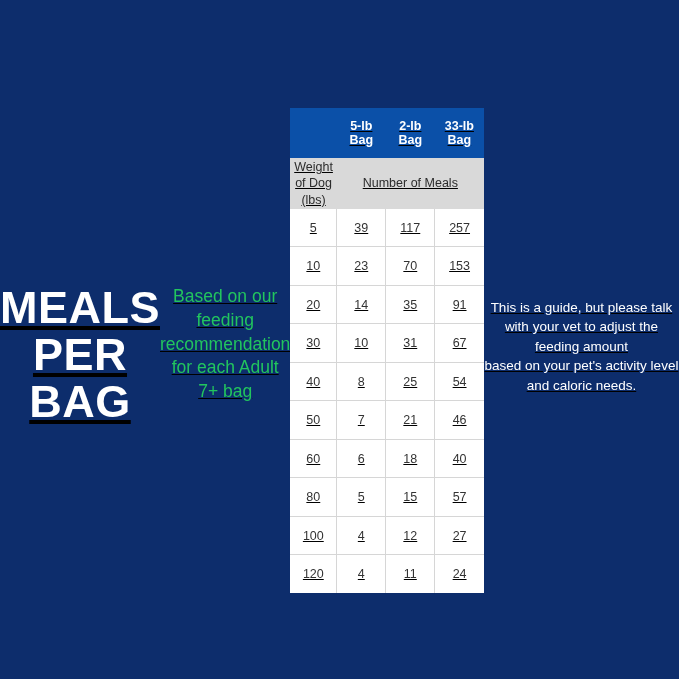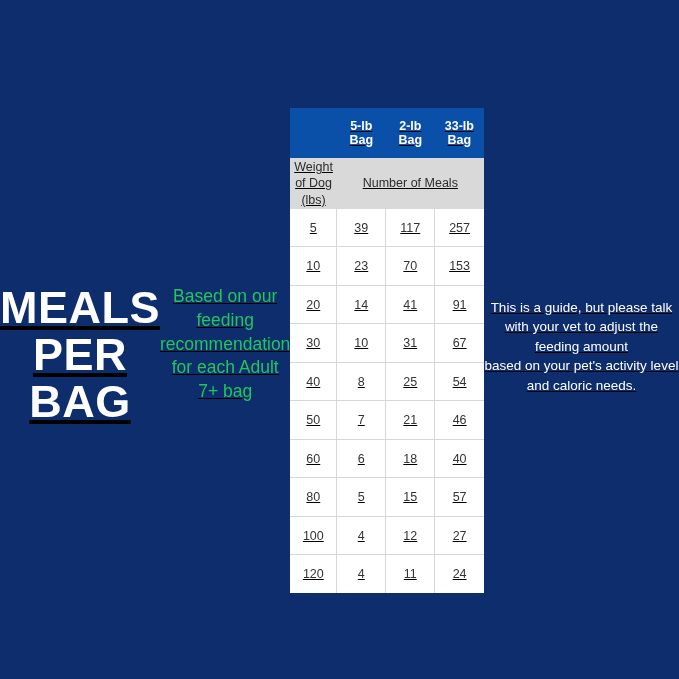--- a/index.html
+++ b/index.html
@@ -143,21 +143,21 @@
         </tr>
         <tr>
           <td>10</td>
           <td>23</td>
           <td>70</td>
           <td>153</td>
         </tr>
         <tr>
           <td>20</td>
           <td>14</td>
-          <td>41</td>
+          <td>35</td>
           <td>91</td>
         </tr>
         <tr>
           <td>30</td>
           <td>10</td>
           <td>31</td>
           <td>67</td>
         </tr>
         <tr>
           <td>40</td>

